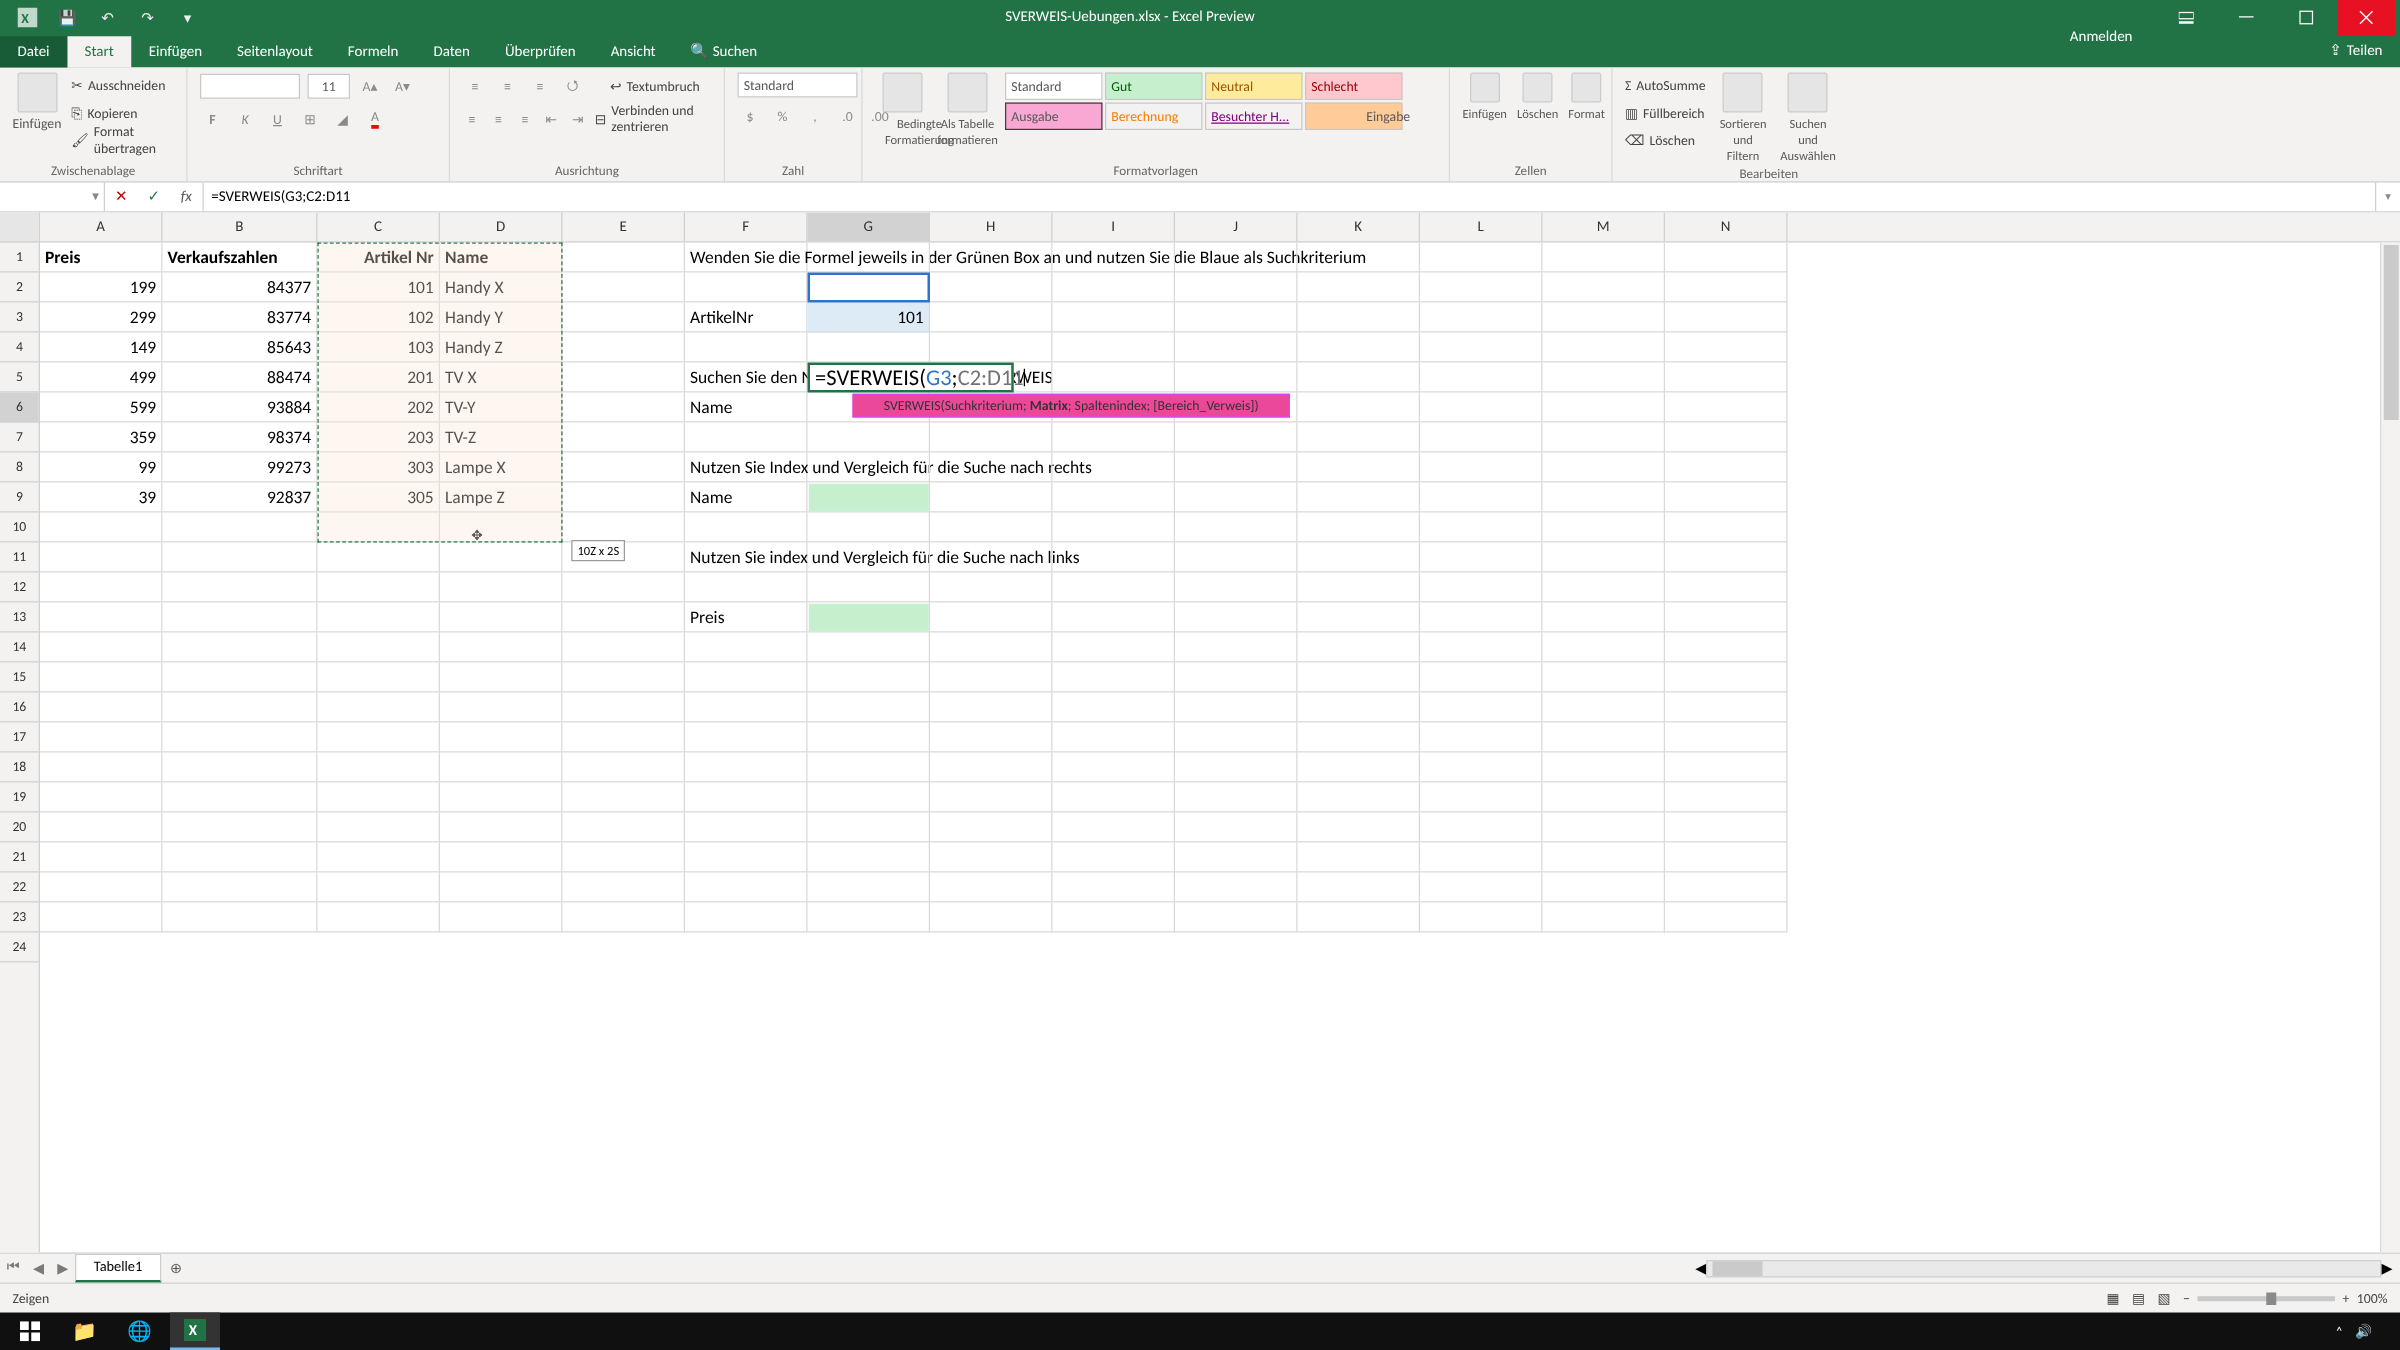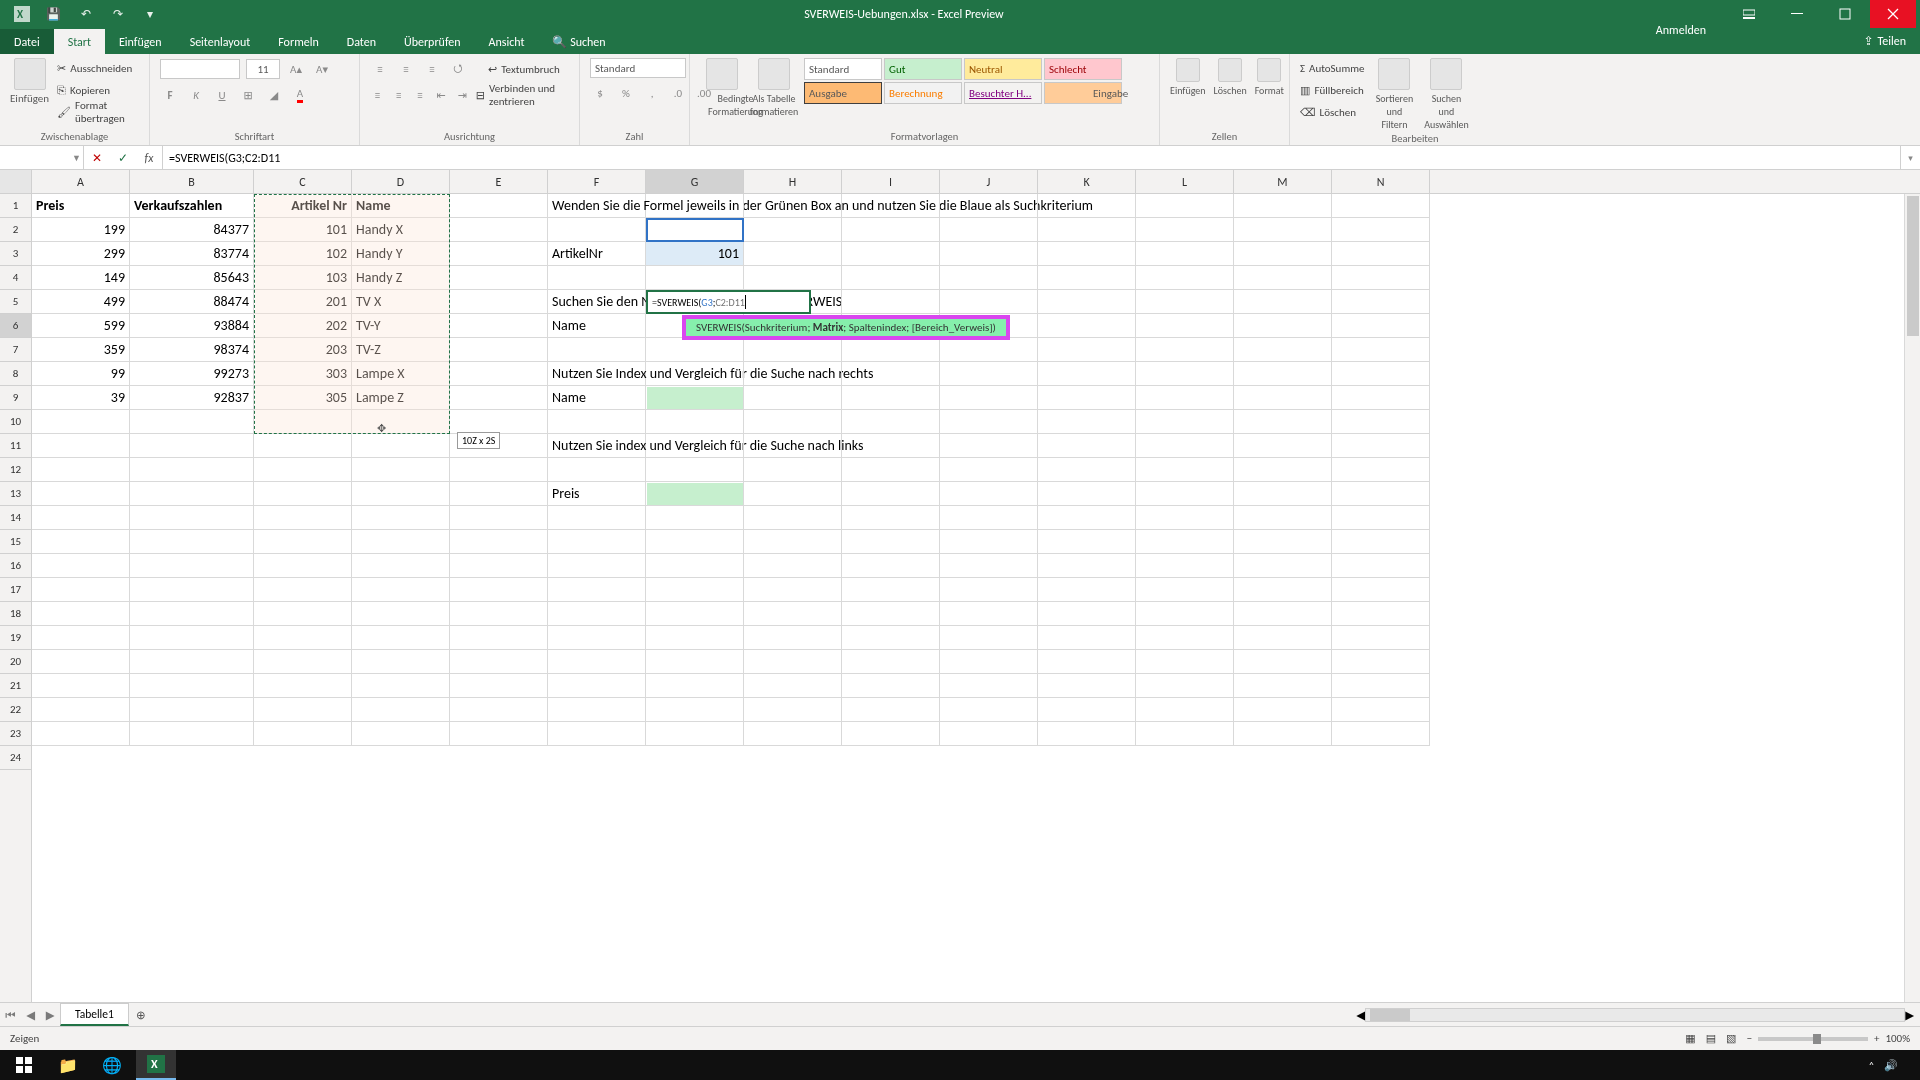--- a/index.html
+++ b/index.html
@@ -69,22 +69,22 @@
 
   
   .cA{width:98px;} .cB{width:124px;} .cC{width:98px;} .cD{width:98px;}
   .cE{width:98px;} .cF{width:98px;} .cG{width:98px;} .cH{width:98px;}
   .cI{width:98px;} .cJ{width:98px;} .cK{width:98px;} .cL{width:98px;}
   .cM{width:98px;} .cN{width:98px;}
 
   
   .marching { position:absolute; border:1.5px dashed #217346; pointer-events:none; }
   .blue-sel { position:absolute; border:2px solid #3173c6; pointer-events:none; }
-  .edit-cell{ position:absolute; background:#fff; border:2px solid #217346; font-family:Calibri,sans-serif; font-size:10px; display:flex; align-items:center; padding:0 4px;}
-  .tooltip { position:absolute; background:#86efac; border:4px solid #d946ef; font-size:11px; padding:2px 10px; color:#333; white-space:nowrap;}
+  .edit-cell{ position:absolute; background:#fff; border:2px solid #217346; font-family:Calibri,sans-serif; font-size:18px; display:flex; align-items:center; padding:0 4px;}
+  .tooltip { position:absolute; background:#ec4899; border:1px solid #d946ef; font-size:11px; padding:2px 24px; color:#333; white-space:nowrap;}
   .greenfill{ background:#c6efce; }
   .bluefill{ background:#ddebf7; text-align:right;}
   .pinkfill{ background:#fce4d6;}
   .sizehint{ position:absolute; background:#fff; border:1px solid #9a9a9a; font-size:10px; padding:1px 4px;}
 
   
   .sheet-tabbar{ height:24px; border-top:1px solid #d0d0d0; display:flex; align-items:center; font-size:11.5px; background:#f3f2f1;}
   .stab-nav{ width:60px; display:flex; justify-content:space-around; color:#7a7a7a;}
   .stab{ padding:3px 14px; border:1px solid #ccc; border-bottom:2px solid #217346; background:#fff;}
   .stab-add{ width:24px; height:24px; display:flex; align-items:center; justify-content:center; color:#555;}
@@ -275,21 +275,21 @@
       <div class="bigbtn">
           <div class="ic gray"></div>
           <span style="white-space:pre-line;font-size:10px;text-align:center;">Als Tabelle
 formatieren</span>
         </div>
       <div class="style-grid">
         <div class="style-cell" style="background:#fff;">Standard</div>
         <div class="style-cell" style="background:#c6efce;color:#006100;">Gut</div>
         <div class="style-cell" style="background:#ffeb9c;color:#9c5700;">Neutral</div>
         <div class="style-cell" style="background:#ffc7ce;color:#9c0006;">Schlecht</div>
-        <div class="style-cell" style="background:#fdba74;border:1.5px solid #3f3f3f;">Ausgabe</div>
+        <div class="style-cell" style="background:#f9a8d4;border:1.5px solid #3f3f3f;">Ausgabe</div>
         <div class="style-cell" style="background:#f2f2f2;color:#fa7d00;">Berechnung</div>
         <div class="style-cell" style="color:#800080;text-decoration:underline;">Besuchter H...</div>
         <div class="style-cell" style="background:#ffcc99;padding-left:48px;">Eingabe</div>
       </div>
     </div>
     <div class="label">Formatvorlagen</div>
   </div>
 
   <div class="rgroup" style="width:130px;">
     <div class="controls">

